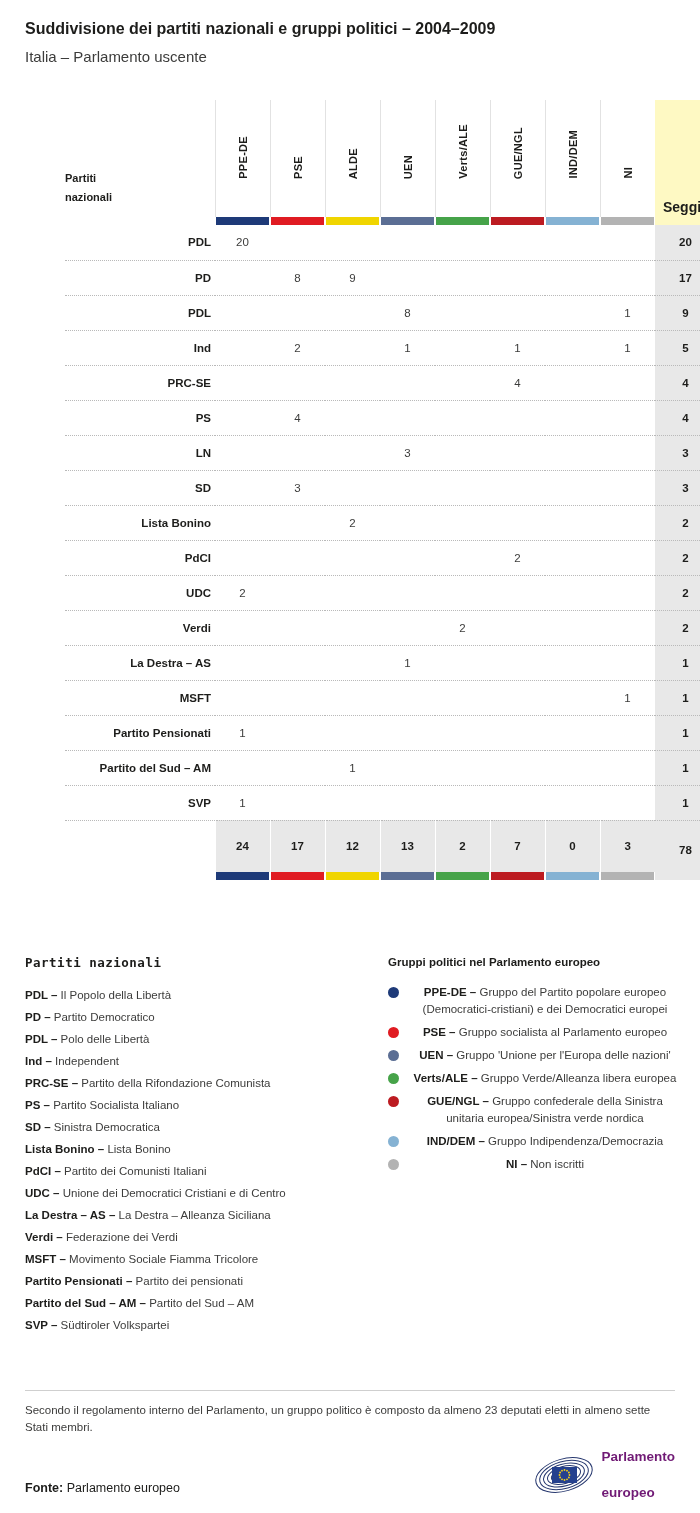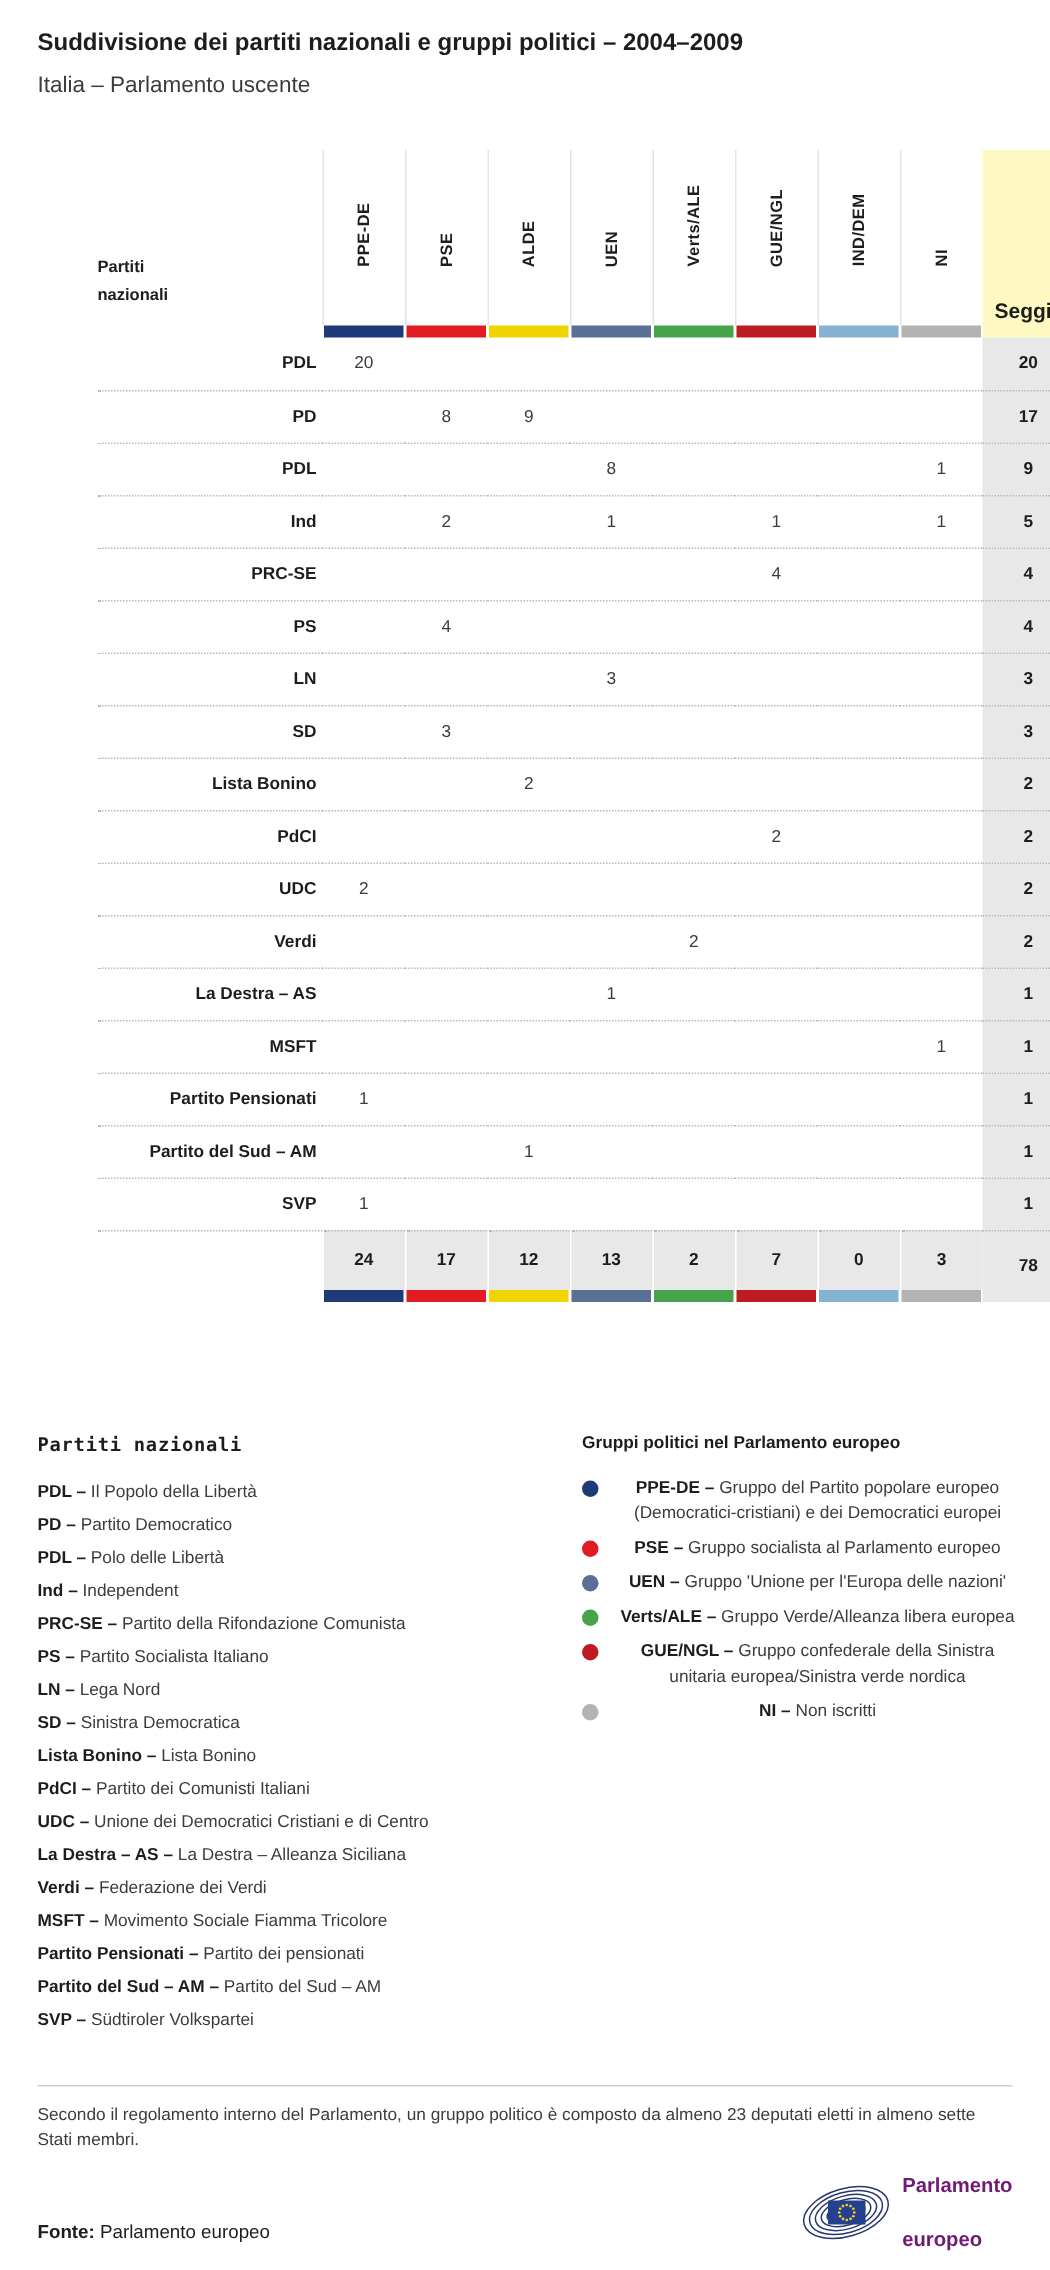--- a/index.html
+++ b/index.html
@@ -20,21 +20,21 @@
     padding:0 0 10px 8px; font-size:14px; font-weight:bold; color:#1d1d1b; }
   .bar-row td { height:8px; padding:0 1px; }
   .bar-row .bar { height:8px; width:100%; }
   .corner-bar { background:transparent; }
 
   .data-row th, .data-row td { height:35px; border-bottom:1px dotted #b9b9b9; font-size:11.5px; }
   .party-cell { text-align:right; font-weight:bold; color:#1d1d1b; padding-right:4px; }
   .value-cell { text-align:center; color:#3c3c3b; font-weight:400; }
   .seggi-cell { background:#e8e8e8; text-align:center; font-weight:bold; color:#1d1d1b; }
 
-  .totals-row th, .totals-row td { height:40px; font-size:11.5px; }
+  .totals-row th, .totals-row td { height:52px; font-size:11.5px; }
   .totals-spacer { background:#fff; }
   .total-cell { background:#e8e8e8; border-left:1px solid #fff; text-align:center; font-weight:bold; color:#1d1d1b; }
   .grand-total { background:#e8e8e8; text-align:center; font-weight:bold; color:#1d1d1b; font-size:12px; }
 
   .legend-parties { position:absolute; left:25px; top:955px; width:335px; }
   .legend-parties h3 { font-family:"DejaVu Sans Mono", monospace; font-size:12.5px; font-weight:bold; color:#1d1d1b; margin-bottom:14px; letter-spacing:.5px; }
   .legend-parties ul { list-style:none; }
   .party-item { font-size:11.5px; color:#3c3c3b; line-height:22px; white-space:nowrap; }
   .party-item strong { color:#1d1d1b; }
 
@@ -365,21 +365,20 @@
 
   <div class="legend-parties">
     <h3>Partiti nazionali</h3>
     <ul id="parties-list">
         <li class="party-item"><strong>PDL – </strong><span>Il Popolo della Libertà</span></li>
         <li class="party-item"><strong>PD – </strong><span>Partito Democratico</span></li>
         <li class="party-item"><strong>PDL – </strong><span>Polo delle Libertà</span></li>
         <li class="party-item"><strong>Ind – </strong><span>Independent</span></li>
         <li class="party-item"><strong>PRC-SE – </strong><span>Partito della Rifondazione Comunista</span></li>
         <li class="party-item"><strong>PS – </strong><span>Partito Socialista Italiano</span></li>
-        <li class="party-item"><strong>LN – </strong><span>Lega Nord</span></li>
         <li class="party-item"><strong>SD – </strong><span>Sinistra Democratica</span></li>
         <li class="party-item"><strong>Lista Bonino – </strong><span>Lista Bonino</span></li>
         <li class="party-item"><strong>PdCI – </strong><span>Partito dei Comunisti Italiani</span></li>
         <li class="party-item"><strong>UDC – </strong><span>Unione dei Democratici Cristiani e di Centro</span></li>
         <li class="party-item"><strong>La Destra – AS – </strong><span>La Destra – Alleanza Siciliana</span></li>
         <li class="party-item"><strong>Verdi – </strong><span>Federazione dei Verdi</span></li>
         <li class="party-item"><strong>MSFT – </strong><span>Movimento Sociale Fiamma Tricolore</span></li>
         <li class="party-item"><strong>Partito Pensionati – </strong><span>Partito dei pensionati</span></li>
         <li class="party-item"><strong>Partito del Sud – AM – </strong><span>Partito del Sud – AM</span></li>
         <li class="party-item"><strong>SVP – </strong><span>Südtiroler Volkspartei</span></li>
@@ -387,20 +386,21 @@
   </div>
 
   <div class="legend-groups">
     <h3>Gruppi politici nel Parlamento europeo</h3>
     <ul id="groups-list">
         <li class="group-item"><span class="dot" style="background: rgb(30, 58, 120);"></span><span class="group-text"><strong>PPE-DE – </strong><span>Gruppo del Partito popolare europeo (Democratici-cristiani) e dei Democratici europei</span></span></li>
         <li class="group-item"><span class="dot" style="background: rgb(224, 27, 34);"></span><span class="group-text"><strong>PSE – </strong><span>Gruppo socialista al Parlamento europeo</span></span></li>
         <li class="group-item"><span class="dot" style="background: rgb(91, 110, 148);"></span><span class="group-text"><strong>UEN – </strong><span>Gruppo 'Unione per l'Europa delle nazioni'</span></span></li>
         <li class="group-item"><span class="dot" style="background: rgb(70, 163, 73);"></span><span class="group-text"><strong>Verts/ALE – </strong><span>Gruppo Verde/Alleanza libera europea</span></span></li>
         <li class="group-item"><span class="dot" style="background: rgb(188, 27, 33);"></span><span class="group-text"><strong>GUE/NGL – </strong><span>Gruppo confederale della Sinistra unitaria europea/Sinistra verde nordica</span></span></li>
+        <li class="group-item"><span class="dot" style="background: rgb(133, 178, 211);"></span><span class="group-text"><strong>IND/DEM – </strong><span>Gruppo Indipendenza/Democrazia</span></span></li>
         <li class="group-item"><span class="dot" style="background: rgb(179, 179, 179);"></span><span class="group-text"><strong>NI – </strong><span>Non iscritti</span></span></li>
       </ul>
   </div>
 
   <hr class="footer-divider">
 
   <p class="note">Secondo il regolamento interno del Parlamento, un gruppo politico è composto da almeno 23 deputati eletti in almeno sette Stati membri.</p>
 
   <p class="source-line"><strong>Fonte:</strong> <span>Parlamento europeo</span></p>
 

